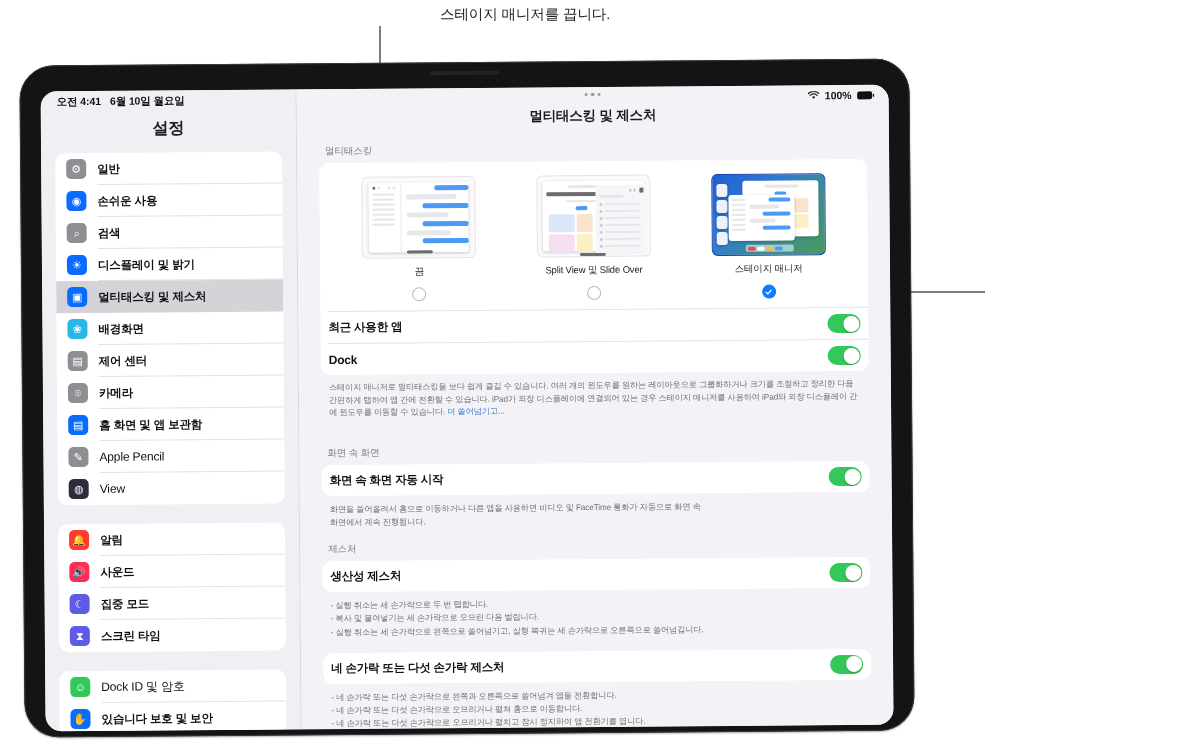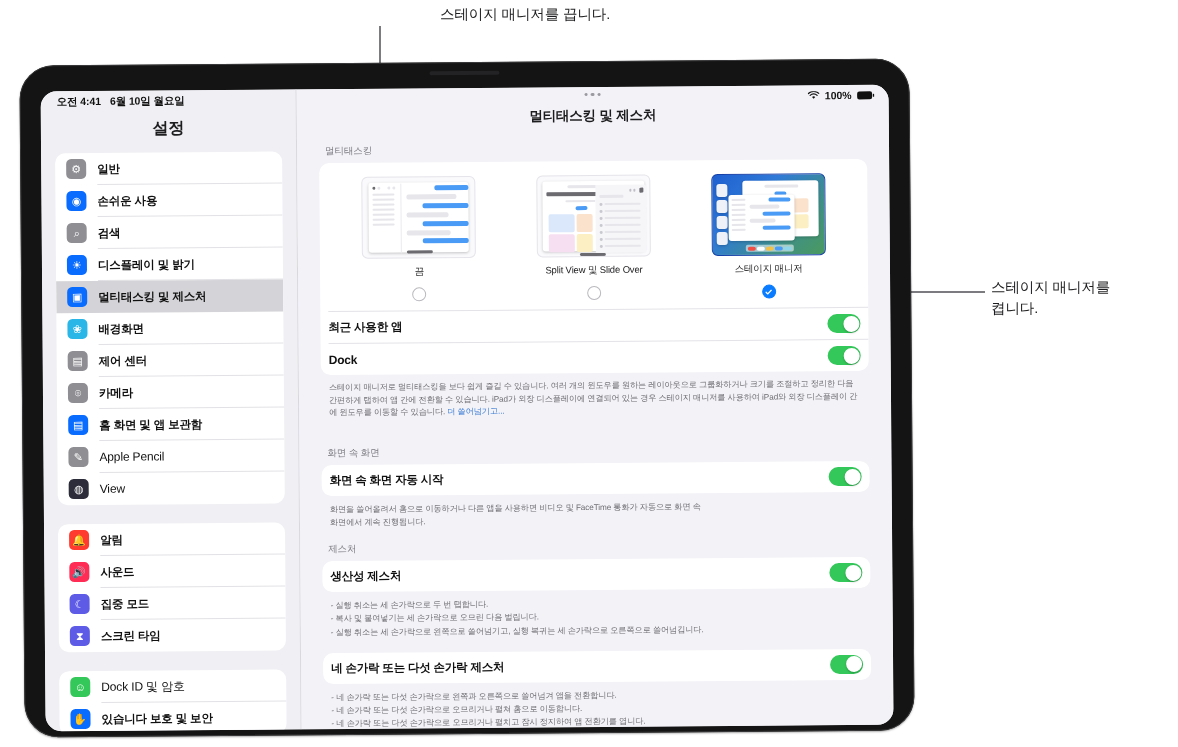--- a/index.html
+++ b/index.html
@@ -240,22 +240,20 @@
 </style>
 </head>
 <body>
 
 <div id="root">
 
   <div class="callout-text" id="callout-top">스테이지 매니저를 끕니다.</div>
   <div class="leader" id="leader-top-v"></div>
   <div class="leader" id="leader-left-h"></div>
 
-  <div class="callout-text" id="callout-right">스테이지 매니저를
-켭니다.</div>
   <div class="leader" id="leader-right-h"></div>
 
   <div id="device">
     <div id="device-edge"></div>
     <div id="cam"></div>
 
     <div id="screen">
 
       <div id="sidebar">
 

